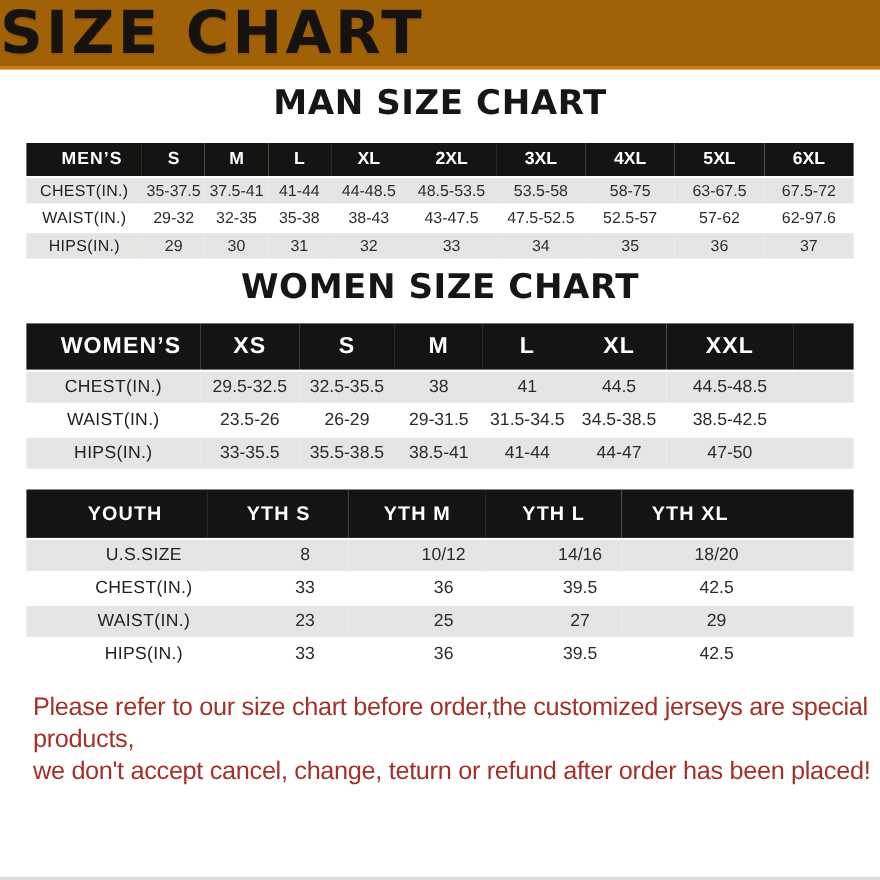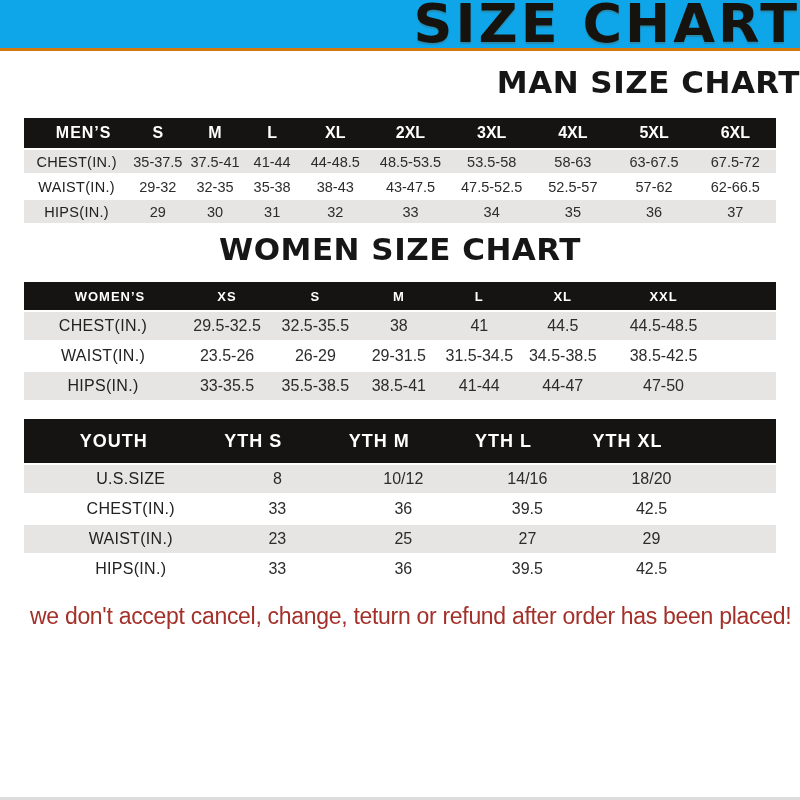--- a/index.html
+++ b/index.html
@@ -6,57 +6,57 @@
   html, body { background: #ffffff; }
   body {
     width: 800px; height: 800px; overflow: hidden;
     font-family: "Liberation Sans", sans-serif;
     -webkit-font-smoothing: antialiased;
   }
   .page { position: relative; width: 800px; height: 800px; background: #fff; }
 
   
   .banner {
-    height: 51px; background: #0ea5e9;
+    height: 63px; background: #a16207;
     border-bottom: 3px solid #d3790f;
-    display: flex; align-items: center; justify-content: flex-end;
+    display: flex; align-items: center; justify-content: flex-start;
   }
   .banner h1 {
     font-family: "DejaVu Sans", sans-serif;
     font-size: 54px; font-weight: 800; letter-spacing: 3px;
     color: #16130f; line-height: 1;
     text-shadow: 0 2px 1px rgba(120,60,0,0.25);
   }
 
   
   .section-heading {
     font-family: "DejaVu Sans", sans-serif;
     font-size: 31px; font-weight: 800; line-height: 36px;
     color: #161616; text-align: center; letter-spacing: 0.5px;
   }
-  .section-heading.men   { margin-top: 13px; text-align: right; }
+  .section-heading.men   { margin-top: 13px; }
   .section-heading.women { margin-top: 6px; }
   .section-heading.youth { margin-top: 40px; }
 
   
   table.size-table {
     width: 752px; margin: 0 auto;
     border-collapse: separate; border-spacing: 0 2px;
     table-layout: fixed;
   }
   table.men   { margin-top: 16px; }
   table.women { margin-top: 13px; }
   table.youth { margin-top: 15px; }
 
   tr.bar th {
     background: #161412; color: #ffffff; font-weight: bold;
     text-align: center; vertical-align: middle;
   }
   table.men   tr.bar th { height: 30px; font-size: 16px; }
-  table.women tr.bar th { height: 28px; font-size: 13px; letter-spacing: 1px; margin-left: 38px; }
+  table.women tr.bar th { height: 42px; font-size: 21px; letter-spacing: 1px; margin-left: 38px; }
   table.youth tr.bar th { height: 44px; font-size: 18px; letter-spacing: 1px; }
 
   th.bar-label { text-align: right; padding-left: 14px; }
   table.men   th.bar-label { font-size: 21px; letter-spacing: 1px; }
   table.women th.bar-label { font-size: 23px; letter-spacing: 1px; }
   table.youth th.bar-label { font-size: 24px; letter-spacing: 3px; }
 
   td {
     text-align: center; vertical-align: middle;
     color: #2c2c2c; background: #ffffff;
@@ -118,35 +118,35 @@
     </thead>
     <tbody>
       <tr class="gray">
         <td class="row-label">CHEST(IN.)</td>
         <td>35-37.5</td>
         <td>37.5-41</td>
         <td>41-44</td>
         <td>44-48.5</td>
         <td>48.5-53.5</td>
         <td>53.5-58</td>
-        <td>58-63</td>
+        <td>58-75</td>
         <td>63-67.5</td>
         <td>67.5-72</td>
       </tr>
       <tr>
         <td class="row-label">WAIST(IN.)</td>
         <td>29-32</td>
         <td>32-35</td>
         <td>35-38</td>
         <td>38-43</td>
         <td>43-47.5</td>
         <td>47.5-52.5</td>
         <td>52.5-57</td>
         <td>57-62</td>
-        <td>62-66.5</td>
+        <td>62-97.6</td>
       </tr>
       <tr class="gray">
         <td class="row-label">HIPS(IN.)</td>
         <td>29</td>
         <td>30</td>
         <td>31</td>
         <td>32</td>
         <td>33</td>
         <td>34</td>
         <td>35</td>
@@ -265,17 +265,18 @@
         <td>33</td>
         <td>36</td>
         <td>39.5</td>
         <td>42.5</td>
         <td></td>
       </tr>
     </tbody>
   </table>
 
   <footer class="disclaimer">
+    <p>Please refer to our size chart before order,the customized jerseys are special products,</p>
     <p>we don't accept cancel, change, teturn or refund after order has been placed!</p>
   </footer>
 
   <div class="bottom-edge"></div>
 </div>
 
 </body></html>

